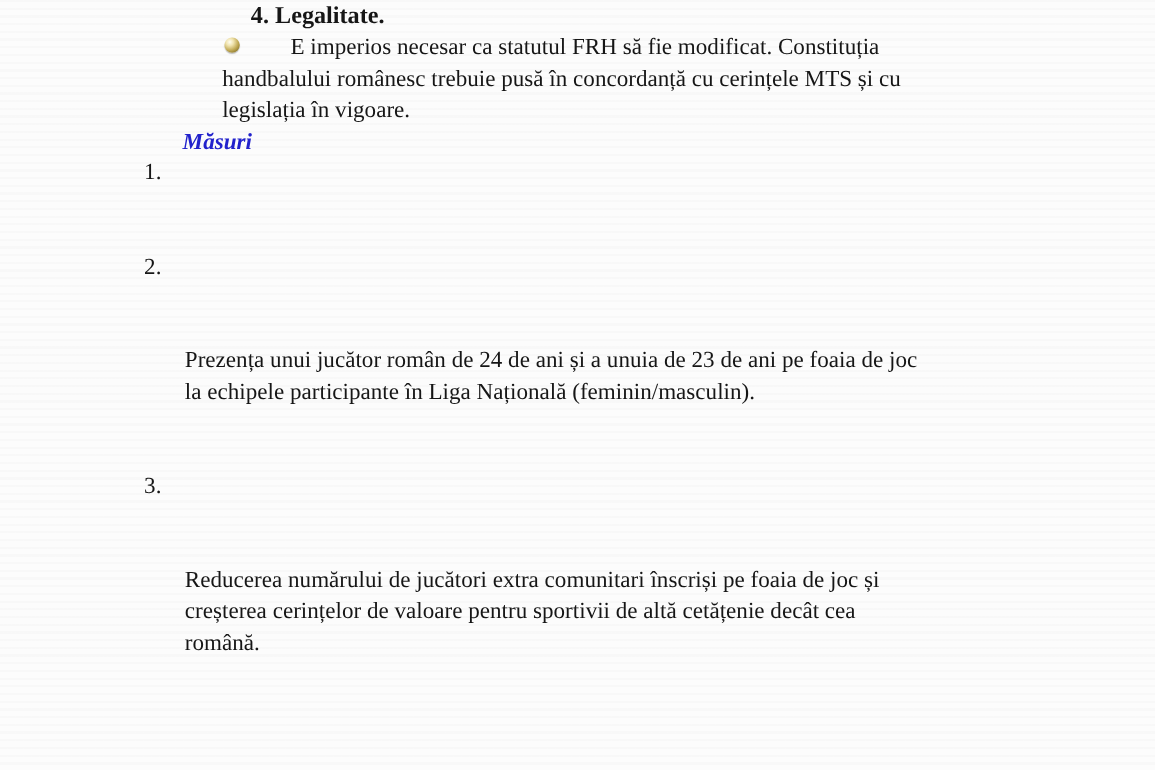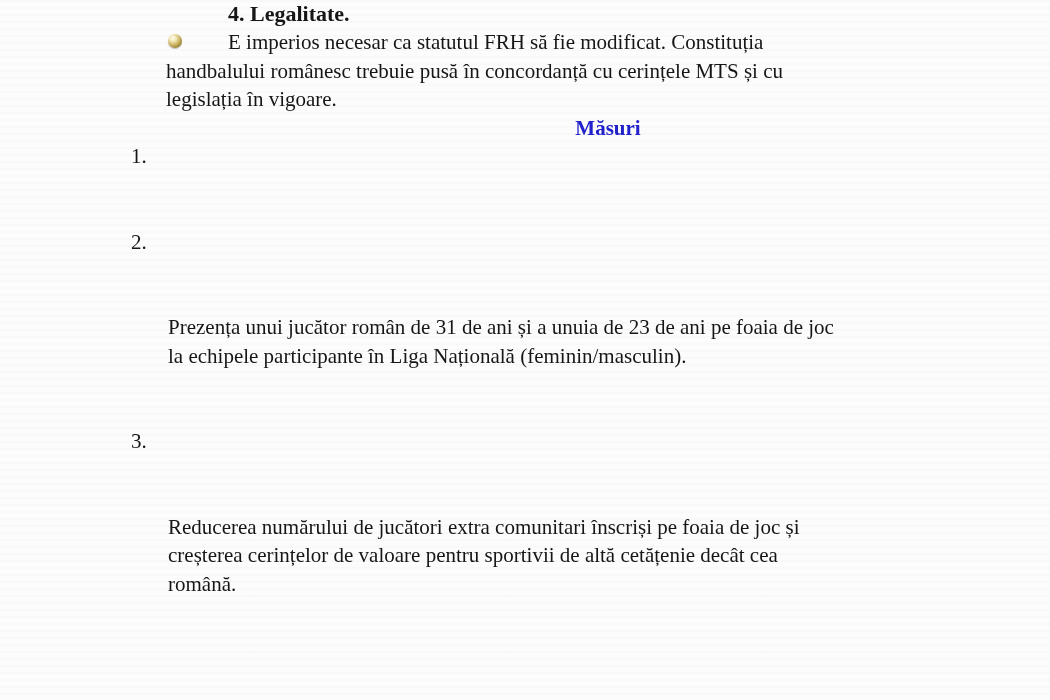--- a/index.html
+++ b/index.html
@@ -43,23 +43,23 @@
     width: 14px;
     height: 14px;
     border-radius: 50%;
     background: radial-gradient(circle at 35% 30%,
       #fffdf0 0%, #f0e4b0 25%, #c4ad5a 55%, #8f7b2e 80%, #6e5d20 100%);
     box-shadow: 0 1px 1px rgba(0,0,0,0.25);
   }
   .measures {
     margin: 0 0 0 166px;
     font-weight: bold;
+    font-style: italic;
     color: #2222cc;
     white-space: pre;
-    text-align: center;
   }
   .list {
     margin-left: 168px;
   }
   .li {
     position: relative;
     white-space: pre;
   }
   .li .num {
     position: absolute;
@@ -68,38 +68,38 @@
     white-space: pre;
   }
 </style>
 </head>
 <body>
 
 <div class="page">
 
   <h1 class="section-heading">4. Legalitate.</h1>
 
-  <div class="intro-wrap" style="position:relative;">
+  <div class="intro-wrap" style="position:relative;margin-left:36px;">
     <div class="intro">E imperios necesar ca statutul FRH să fie modificat. Constituția
 handbalului românesc trebuie pusă în concordanță cu cerințele MTS și cu
 legislația în vigoare.</div>
     <span class="bullet-ball" style="position:absolute; left:168px; top:6px;"></span>
   </div>
 
   <div class="measures">Măsuri</div>
 
   <div class="list">
 
     <div class="li">
       <span class="num">1.</span>
     </div>
 
     <div class="li">
       <span class="num">2.</span>
-      <div class="li-text">Prezența unui jucător român de 31 de ani și a unuia de 23 de ani pe foaia de joc
+      <div class="li-text">Prezența unui jucător român de 24 de ani și a unuia de 23 de ani pe foaia de joc
 la echipele participante în Liga Națională (feminin/masculin).</div>
     </div>
 
     <div class="li">
       <span class="num">3.</span>
       <div class="li-text">Reducerea numărului de jucători extra comunitari înscriși pe foaia de joc și
 creșterea cerințelor de valoare pentru sportivii de altă cetățenie decât cea
 română.</div>
     </div>
 

